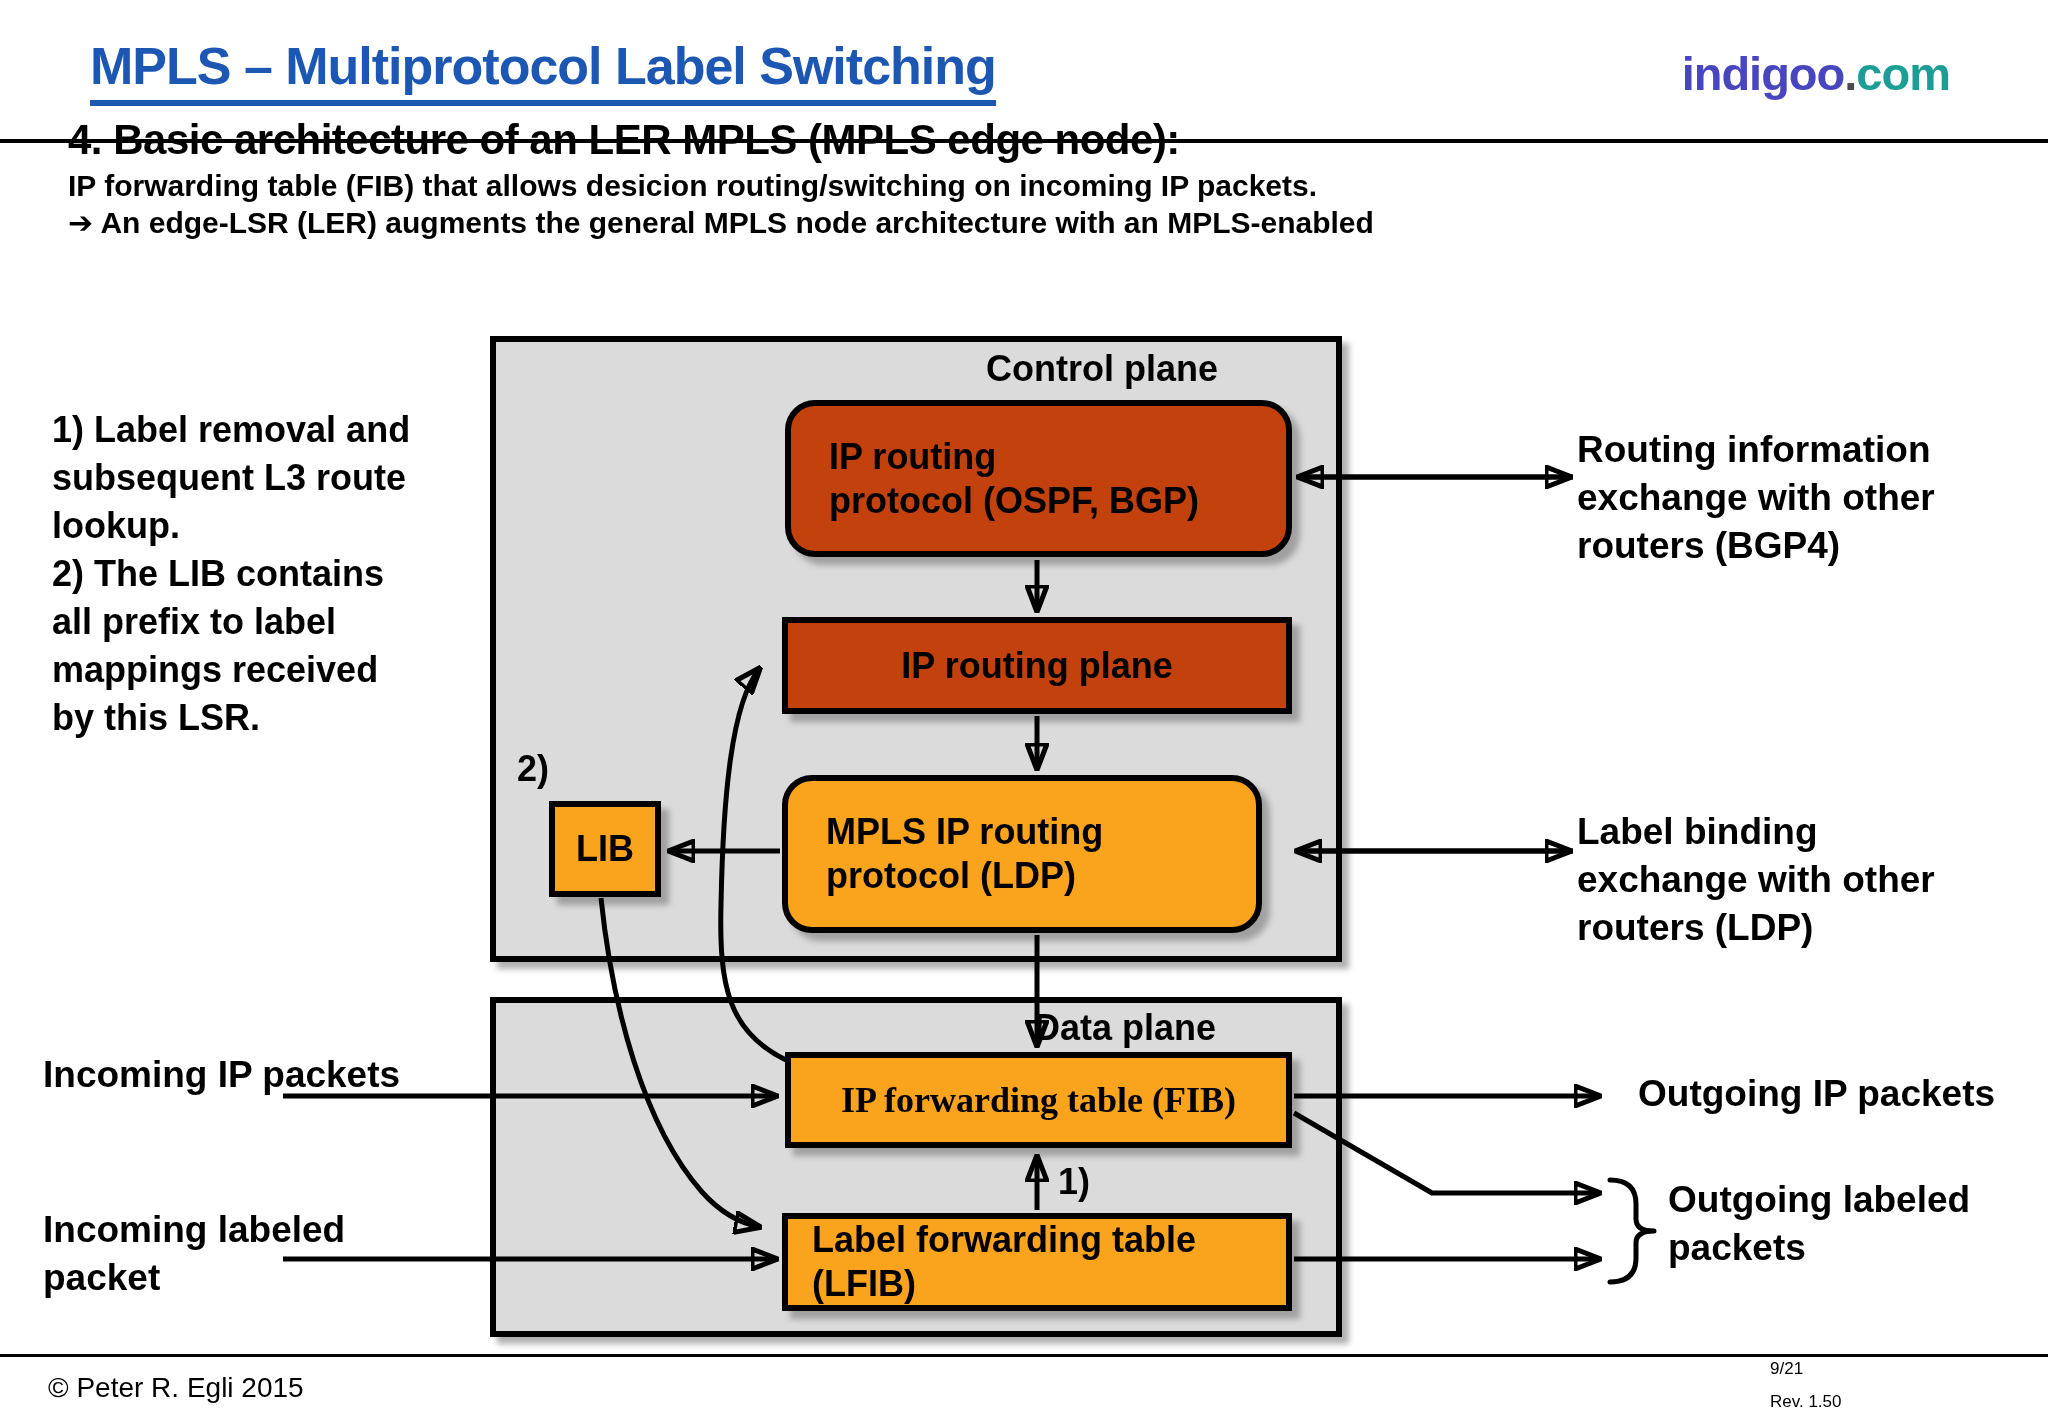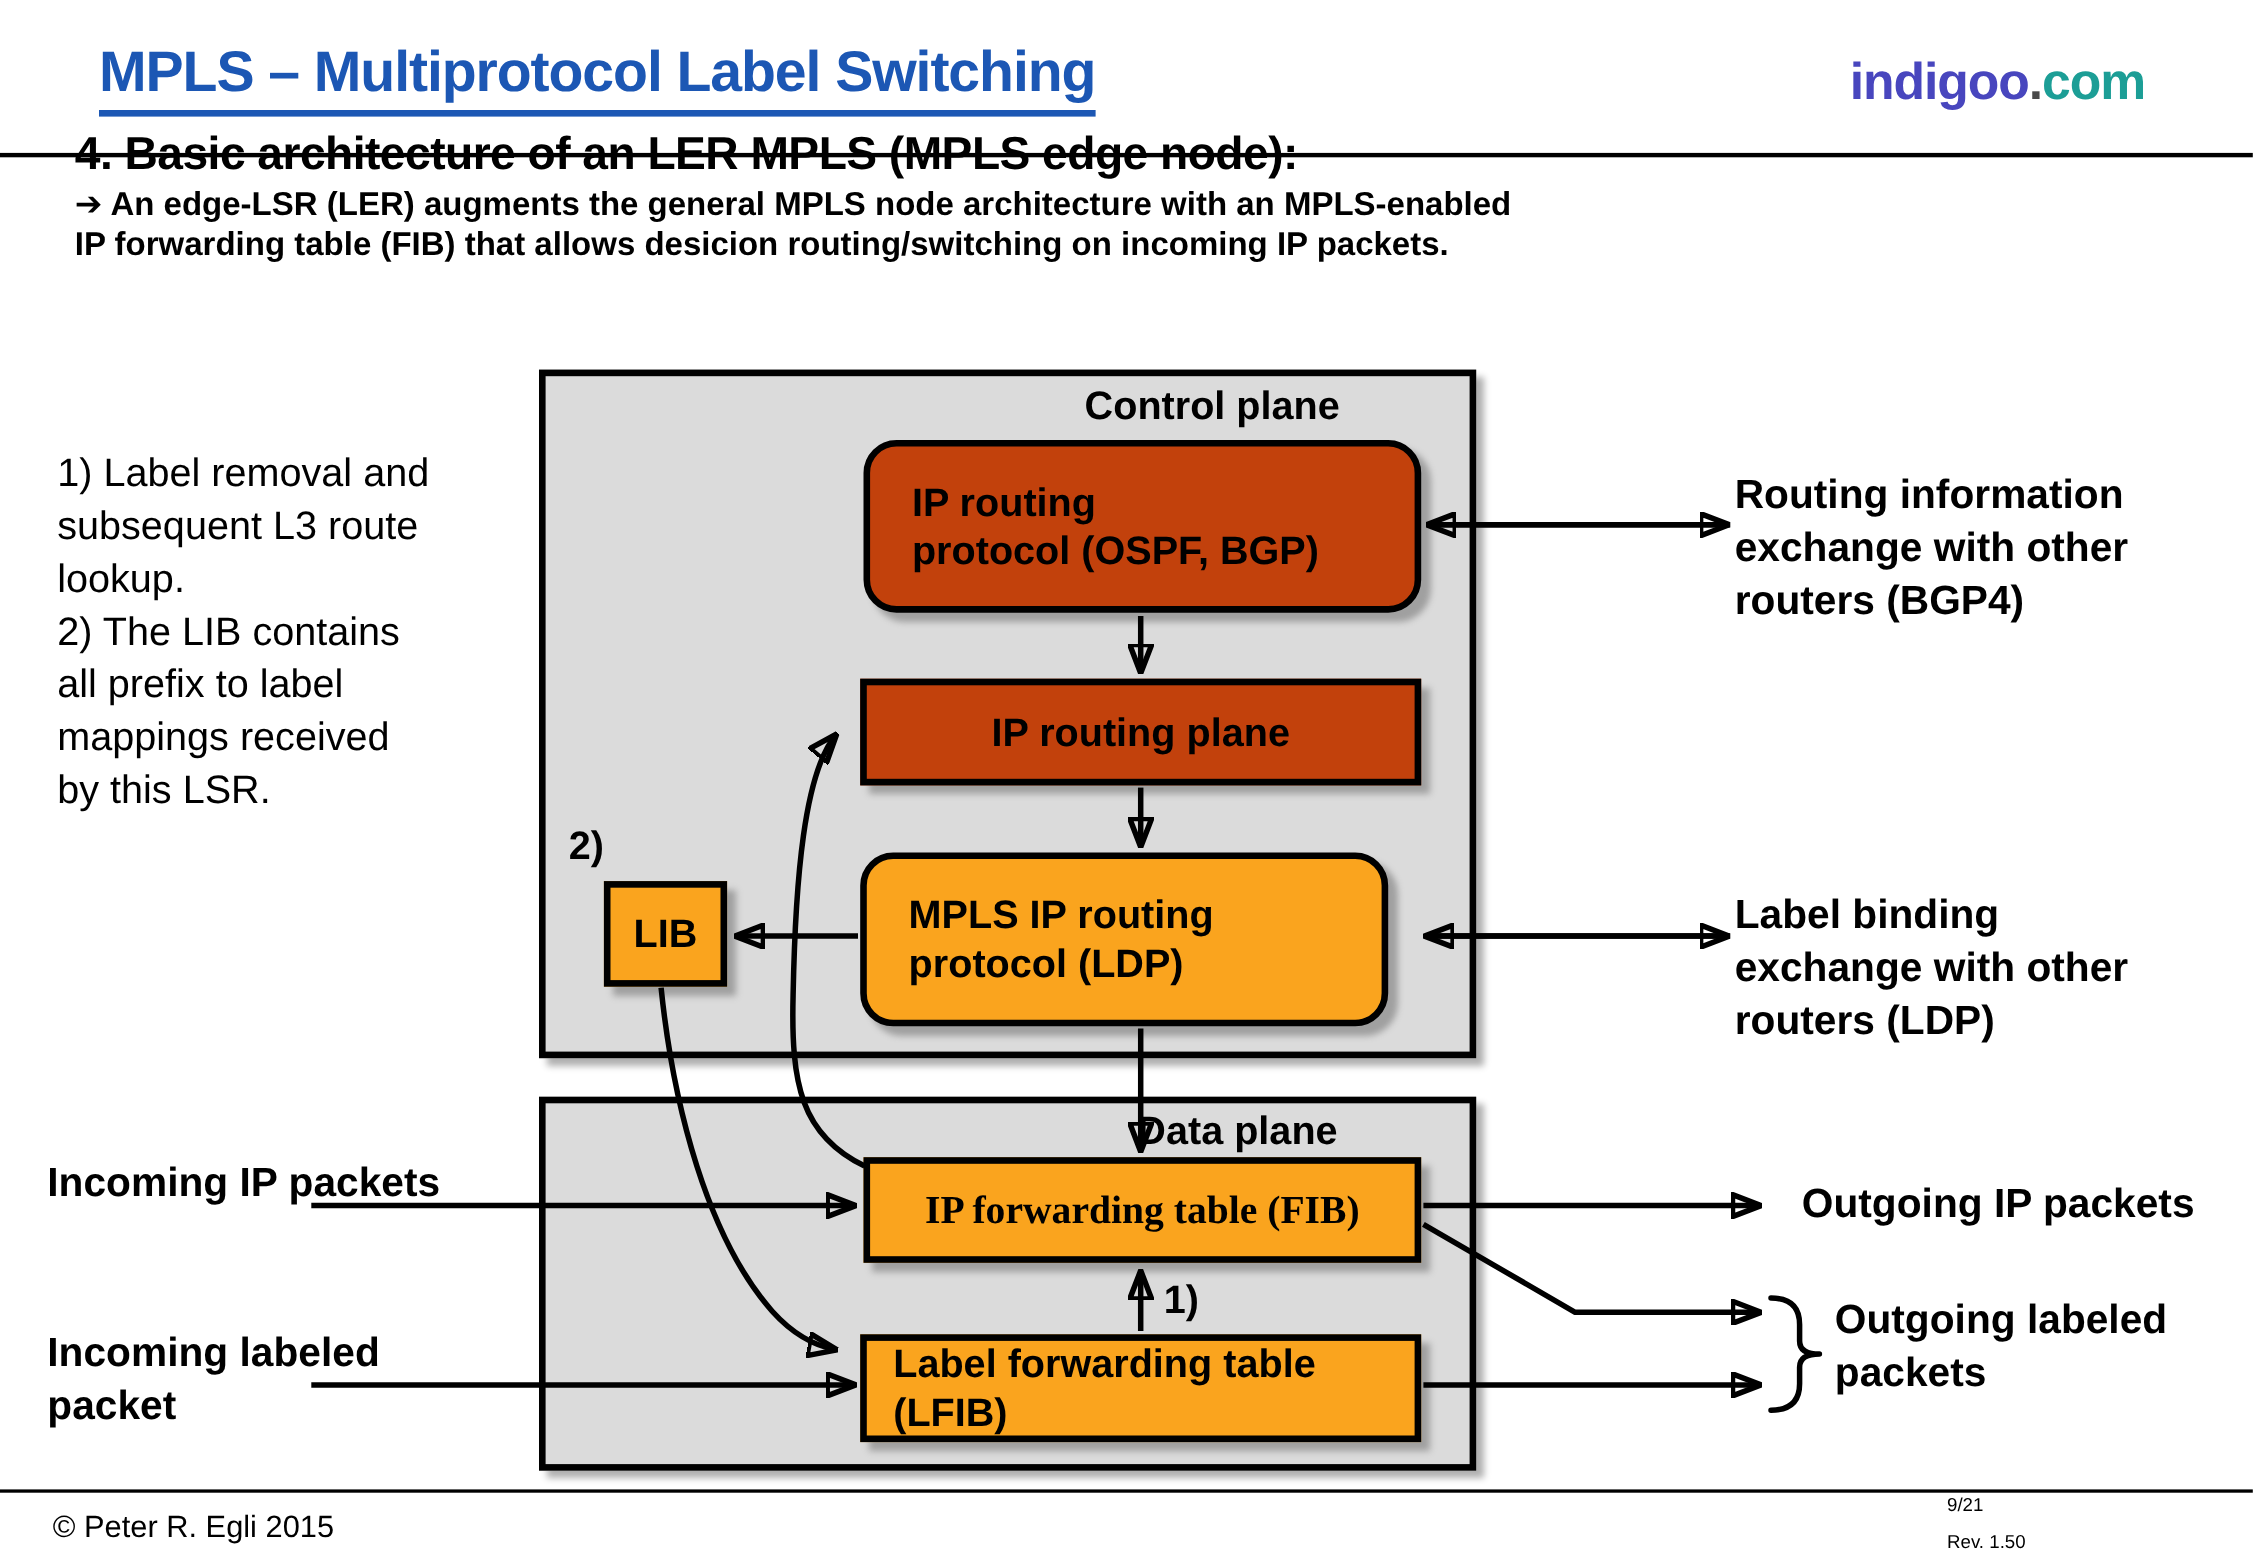--- a/index.html
+++ b/index.html
@@ -19,21 +19,21 @@
   #brand .indigo{color:#4846BE;}
   #brand .dot{color:#4A4A4A;}
   #brand .teal{color:#1C9E96;}
   #top-rule{left:0;top:139px;width:2048px;height:4px;background:#000;}
 
   
   #heading{left:68px;top:116px;font-size:42px;font-weight:bold;letter-spacing:-0.5px;}
   #intro{left:68px;top:167px;font-size:30px;font-weight:bold;line-height:37px;}
 
   
-  #side-note{left:52px;top:406px;font-size:36px;font-weight:normal;line-height:48px;}
+  #side-note{left:52px;top:406px;font-size:36px;font-weight:bold;line-height:48px;}
 
   
   .plane{
     box-sizing:border-box;background:#DBDBDB;border:6px solid #000;
     box-shadow:7px 7px 6px #b0b0b0;z-index:1;
   }
   #control-plane{left:490px;top:336px;width:852px;height:626px;}
   #data-plane{left:490px;top:997px;width:852px;height:340px;}
   .plane-label{position:absolute;font-size:36px;font-weight:bold;}
   #control-plane .plane-label{right:118px;top:6px;}
@@ -84,22 +84,22 @@
 <body>
 
 <div id="page-title" class="abs">MPLS – Multiprotocol Label Switching</div>
 <div id="brand" class="abs">
   <span class="indigo">indigoo</span><span class="dot">.</span><span class="teal">com</span>
 </div>
 <div id="top-rule" class="abs"></div>
 
 <div id="heading" class="abs">4. Basic architecture of an LER MPLS (MPLS edge node):</div>
 <div id="intro" class="abs">
+  <div>IP forwarding table (FIB) that allows desicion routing/switching on incoming IP packets.</div>
   <div><span>➔</span> <span>An edge-LSR (LER) augments the general MPLS node architecture with an MPLS-enabled</span></div>
-  <div>IP forwarding table (FIB) that allows desicion routing/switching on incoming IP packets.</div>
 </div>
 
 <div id="side-note" class="abs ml">1) Label removal and
 subsequent L3 route
 lookup.
 2) The LIB contains
 all prefix to label
 mappings received
 by this LSR.</div>
 

